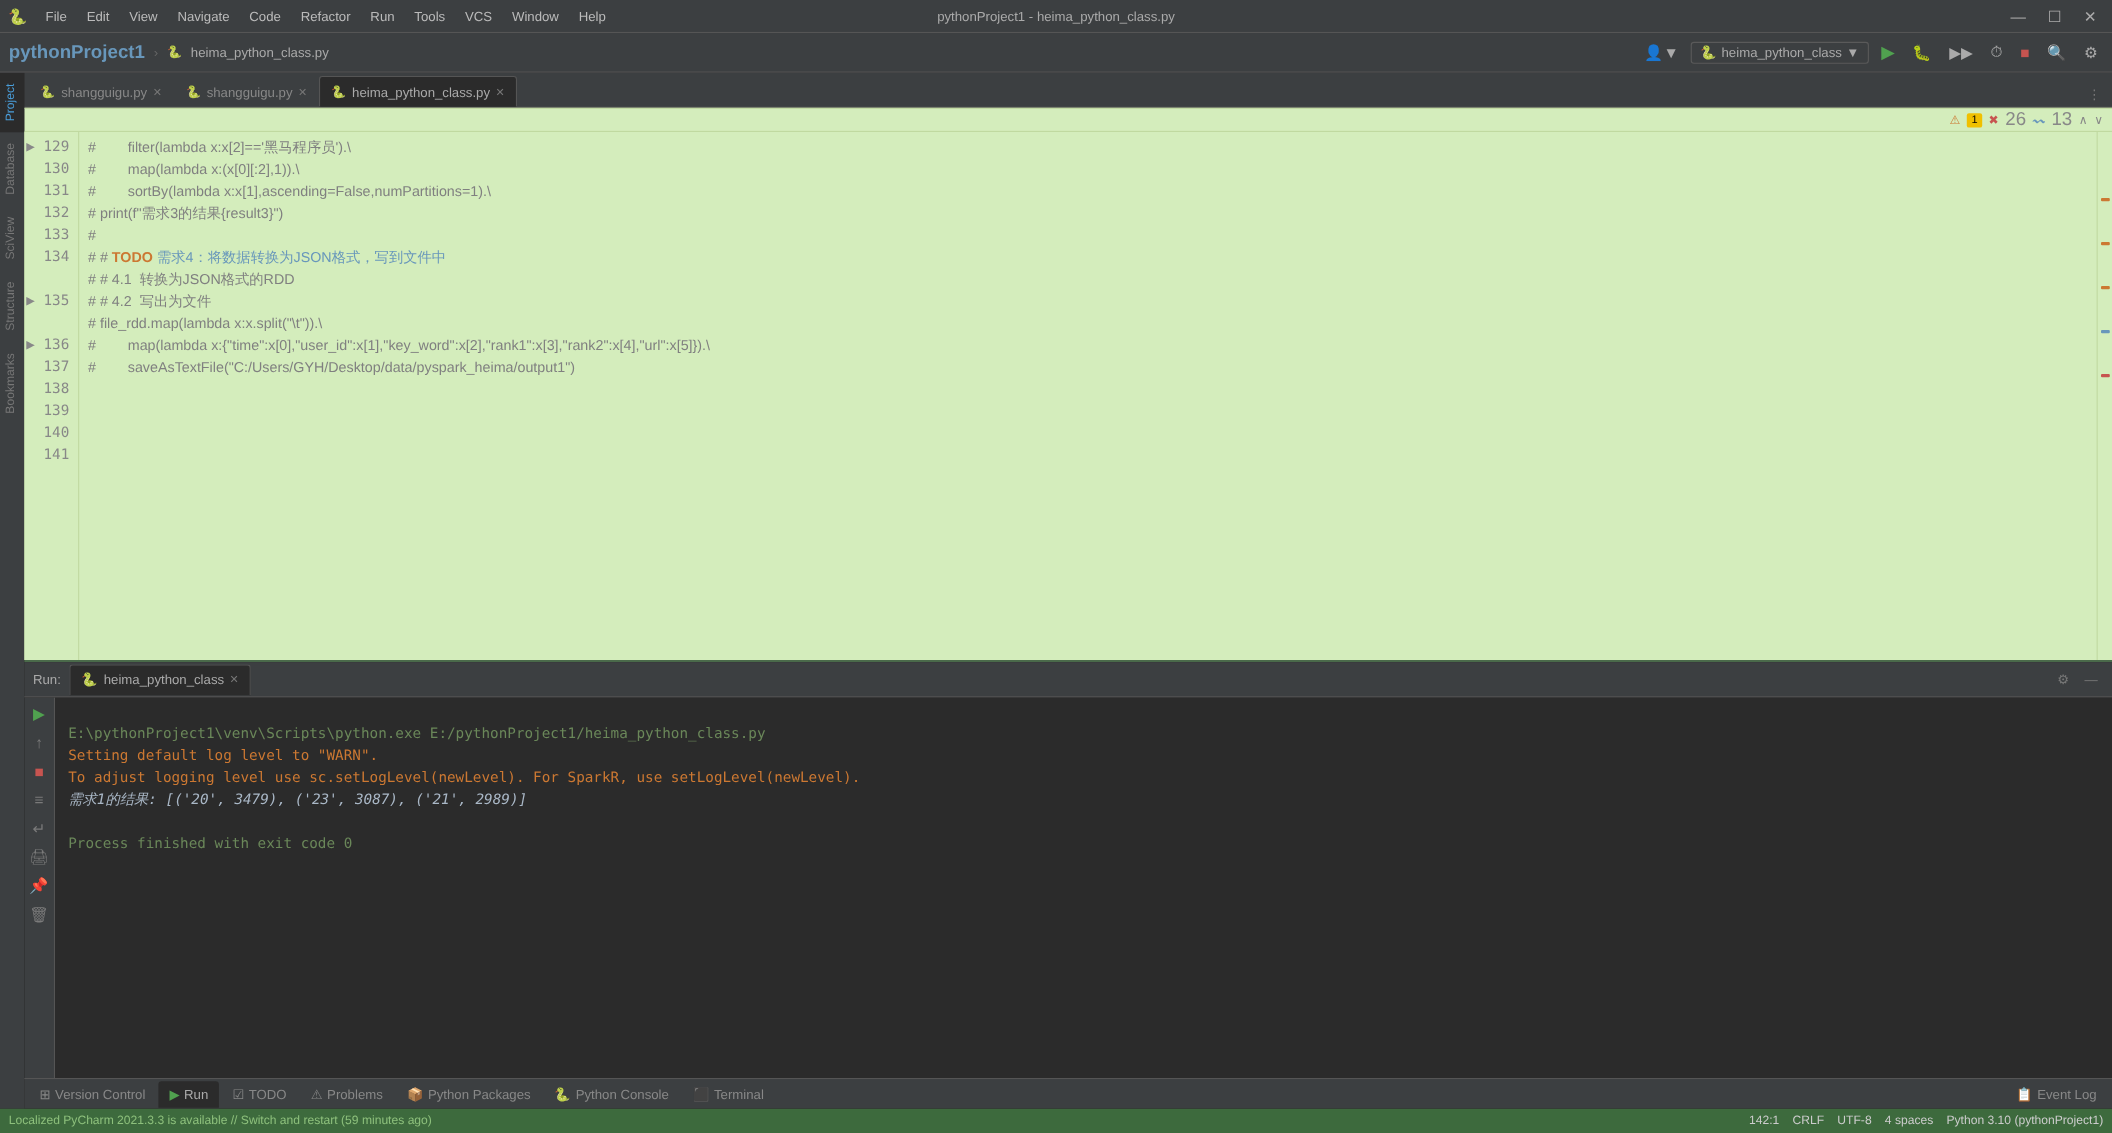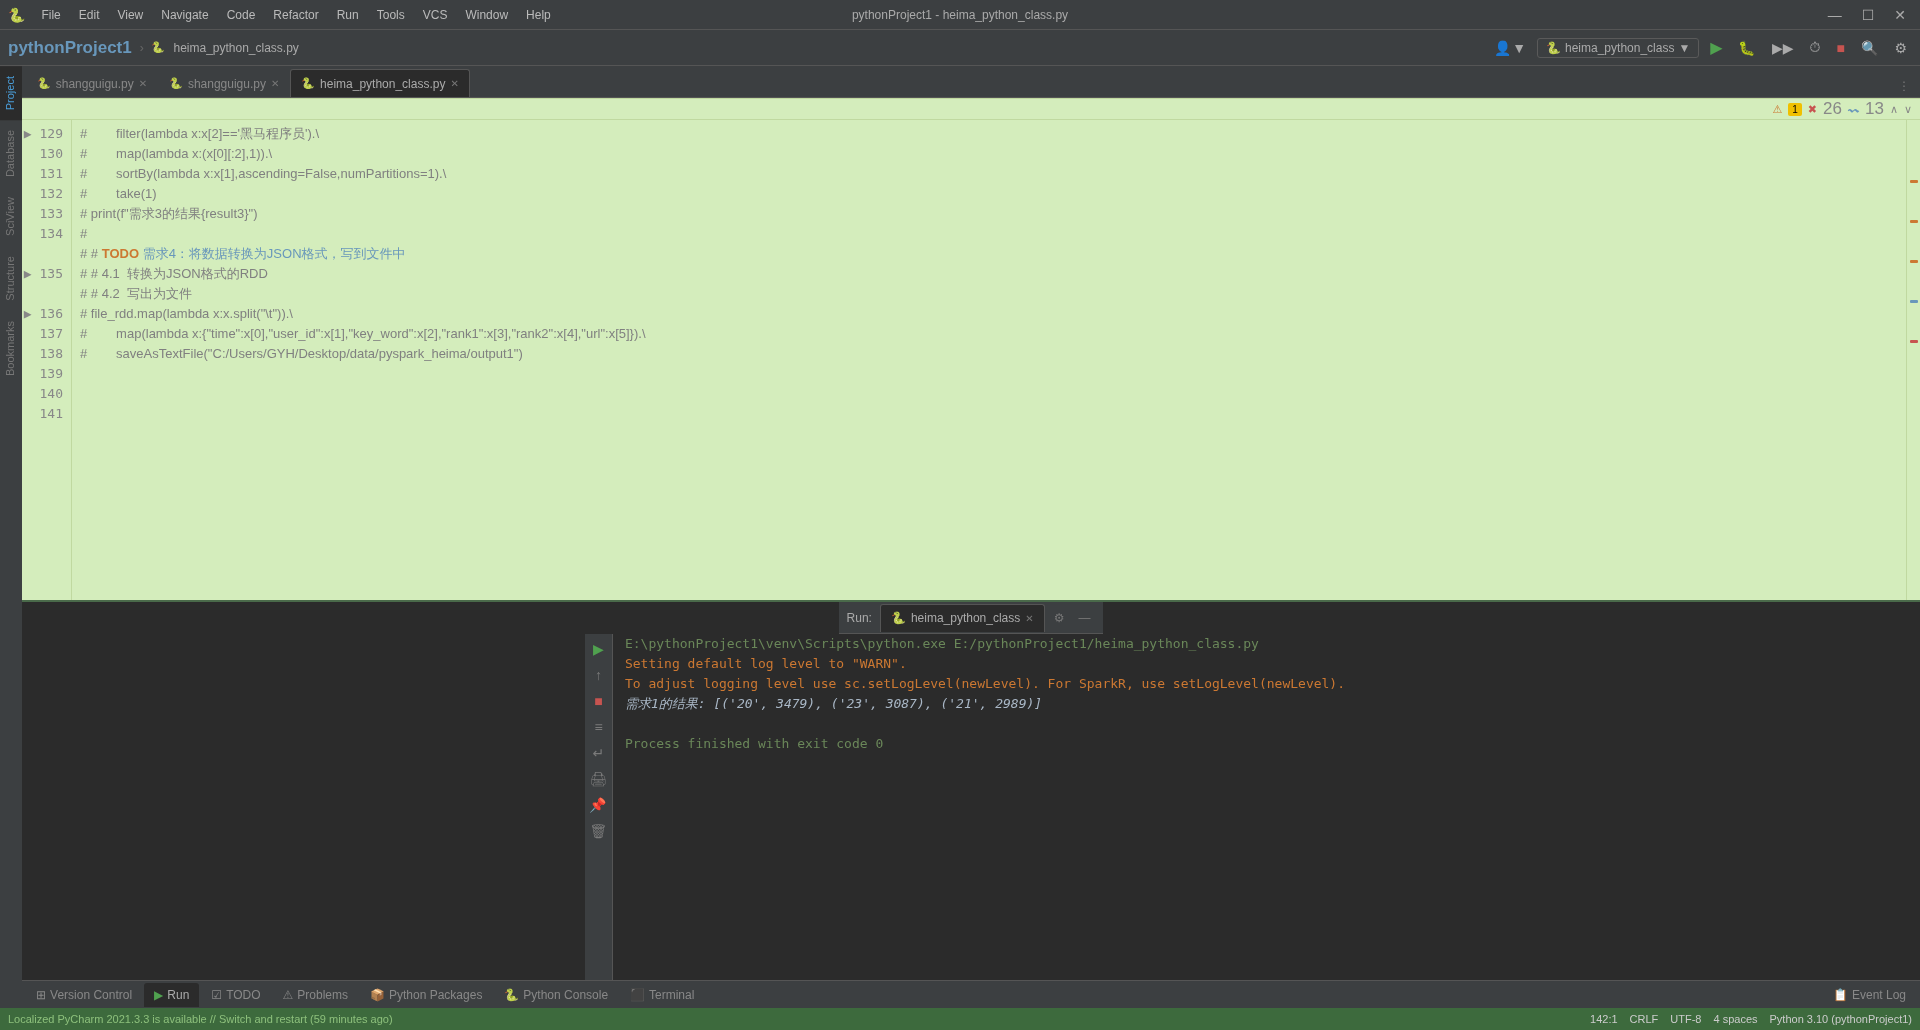--- a/index.html
+++ b/index.html
@@ -47,37 +47,37 @@
     .todo-keyword { color: #cc7832; font-weight: bold; }
     .todo-text { color: #6897bb; }
 
     
     .error-bar { height: 22px; background: #d4edbc; display: flex; align-items: center; justify-content: space-between; padding: 0 8px; border-bottom: 1px solid #c0d9a0; border-top: 1px solid #c0d9a0; font-size: 11px; }
     .error-info { display: flex; align-items: center; gap: 6px; color: #888; margin-left: auto; }
     .warning-badge { background: #f0c000; color: #000; padding: 1px 4px; border-radius: 2px; font-size: 10px; }
     .error-badge { color: #888; font-size: 17px; }
 
     
-    .run-panel { height: 380px; background: #2b2b2b; border-top: 2px solid #4a6a4a; display: flex; flex-direction: column; align-items: center; }
+    .run-panel { height: 380px; background: #2b2b2b; border-top: 2px solid #4a6a4a; display: flex; flex-direction: column; }
     .run-tab-bar { height: 32px; background: #3c3f41; display: flex; align-items: center; padding: 0 8px; border-bottom: 1px solid #555; gap: 4px; }
     .run-label { color: #aaa; font-size: 12px; margin-right: 4px; }
     .run-tab { display: flex; align-items: center; padding: 4px 10px; background: #2b2b2b; border-top: 1px solid #555; border-left: 1px solid #555; border-right: 1px solid #555; border-radius: 3px 3px 0 0; color: #aaa; font-size: 12px; gap: 5px; cursor: pointer; height: 28px; }
     .run-tab-close { color: #777; font-size: 10px; cursor: pointer; }
     .run-tab-settings { margin-left: auto; color: #777; cursor: pointer; padding: 2px 5px; }
     .run-tab-minimize { color: #777; cursor: pointer; padding: 2px 5px; }
 
     
     .run-panel-body { flex: 1; display: flex; overflow: hidden; }
     .run-tools { width: 28px; background: #3c3f41; display: flex; flex-direction: column; align-items: center; padding: 4px 0; gap: 4px; border-right: 1px solid #555; }
     .run-tool-btn { color: #7a7a7a; cursor: pointer; padding: 3px; font-size: 14px; border-radius: 2px; }
     .run-tool-btn.active { color: #6a8759; }
     .run-tool-btn.red { color: #c75450; }
 
     
-    .console-output { flex: 1; padding: 0 12px; font-family: 'Consolas', monospace; font-size: 13px; line-height: 20px; overflow-y: auto; background: #2b2b2b; }
+    .console-output { flex: 1; padding: 24px 12px; font-family: 'Consolas', monospace; font-size: 13px; line-height: 20px; overflow-y: auto; background: #2b2b2b; }
     .console-line { display: block; white-space: pre; }
     .console-cmd { color: #6a8759; }
     .console-warn { color: #cc7832; }
     .console-normal { color: #a9b7c6; font-style: italic; }
     .console-success { color: #6a8759; }
 
     
     .bottom-tabs { height: 28px; background: #3c3f41; display: flex; align-items: center; padding: 0 4px; border-top: 1px solid #555; gap: 2px; }
     .bottom-tab { display: flex; align-items: center; padding: 3px 10px; color: #888; font-size: 12px; cursor: pointer; gap: 4px; border-radius: 3px; height: 24px; }
     .bottom-tab.active { background: #2b2b2b; color: #aaa; border-radius: 3px 3px 0 0; }
@@ -209,21 +209,20 @@
         <div>137</div>
         <div>138</div>
         <div>139</div>
         <div>140</div>
         <div>141</div>
       </div>
       <div class="code-content">
         <span class="code-line comment">#        filter(lambda x:x[2]=='<span style="color:#808080;">黑马程序员</span>').\ </span>
         <span class="code-line comment">#        map(lambda x:(x[0][:2],1)).\ </span>
         <span class="code-line comment">#        sortBy(lambda x:x[1],ascending=False,numPartitions=1).\ </span>
-        <span class="code-line comment">#        take(1)</span>
         <span class="code-line comment"># print(f"需求3的结果{result3}")</span>
         <span class="code-line comment">#</span>
         <span class="code-line"><span class="comment"># # </span><span class="todo-keyword">TODO</span><span class="todo-text"> 需求4：将数据转换为JSON格式，写到文件中</span></span>
         <span class="code-line comment"># # 4.1  转换为JSON格式的RDD</span>
         <span class="code-line comment"># # 4.2  写出为文件</span>
         <span class="code-line comment"># file_rdd.map(lambda x:x.split("\t")).\ </span>
         <span class="code-line comment">#        map(lambda x:{"time":x[0],"user_id":x[1],"key_word":x[2],"rank1":x[3],"rank2":x[4],"url":x[5]}).\ </span>
         <span class="code-line comment">#        saveAsTextFile("C:/Users/GYH/Desktop/data/pyspark_heima/output1")</span>
       </div>
 

